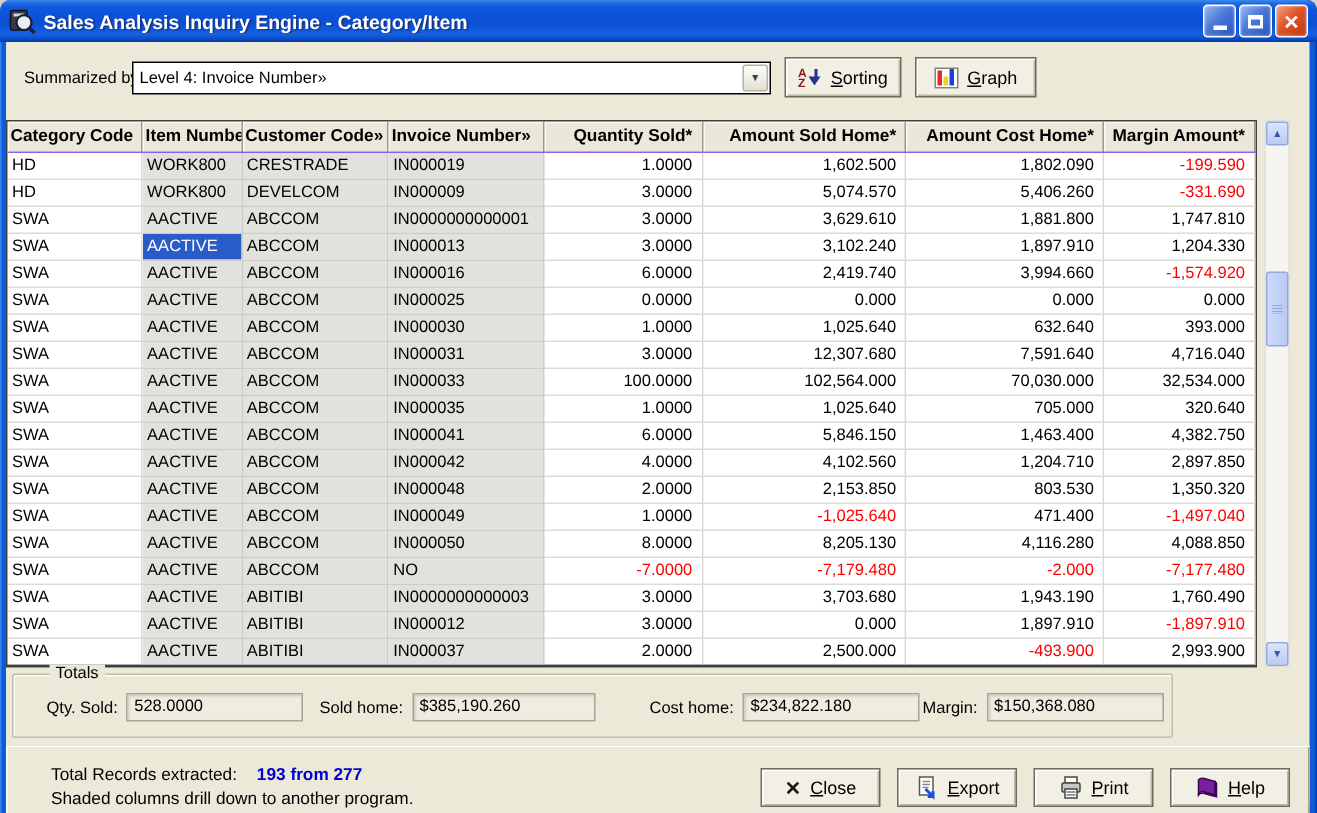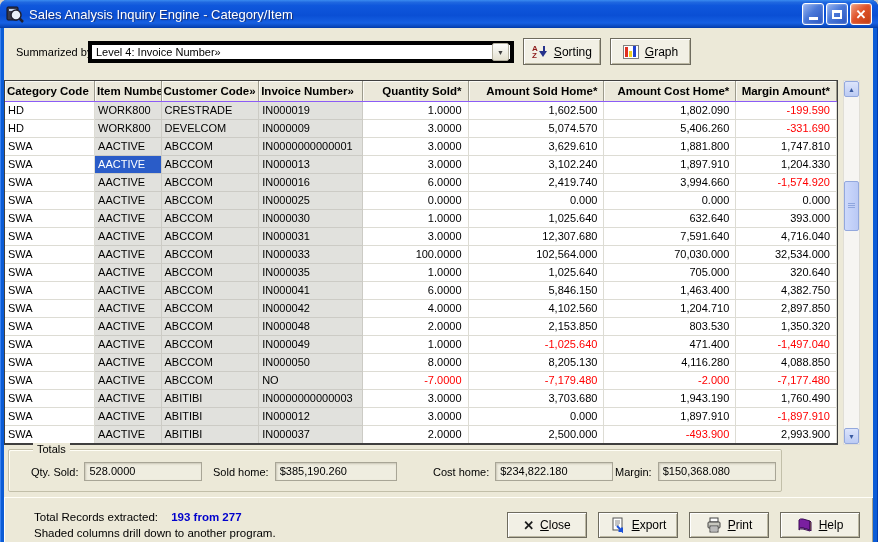--- a/index.html
+++ b/index.html
@@ -5,37 +5,37 @@
   html,body{margin:0;padding:0;background:#d4d0c8;}
   *{box-sizing:border-box;}
   .window{position:relative;width:878px;height:542px;background:#0b5cd6;
     font-family:"Liberation Sans",sans-serif;border-radius:7px 7px 0 0;overflow:hidden;
     box-shadow:inset -1px 0 0 #003bb0, inset 1px 0 0 #3a82f0;}
   
   .titlebar{position:absolute;left:0;top:0;width:878px;height:28px;
     background:linear-gradient(180deg,#3a8bf0 0%,#2068e0 8%,#0f57dc 20%,#0a4fd5 55%,#1660e2 82%,#0845b8 96%,#003aa8 100%);
     border-radius:7px 7px 0 0;display:flex;align-items:center;padding:0 6px;}
   .title-icon{width:18px;height:18px;margin-right:5px;flex:0 0 auto;}
-  .title-text{color:#fff;font-weight:normal;font-size:13px;text-shadow:1px 1px 1px #1a2f6e;flex:1 1 auto;
+  .title-text{color:#fff;font-weight:bold;font-size:13px;text-shadow:1px 1px 1px #1a2f6e;flex:1 1 auto;
     white-space:nowrap;overflow:hidden;}
   .winbtn{width:22px;height:22px;border:1px solid #fff;border-radius:3px;margin-left:2px;
     display:flex;align-items:center;justify-content:center;flex:0 0 auto;
     background:linear-gradient(135deg,#9ab6f0 0%,#4a78d8 45%,#2a55c0 100%);
     box-shadow:inset 0 0 2px rgba(255,255,255,.6);cursor:default;}
   .winbtn.close{background:linear-gradient(135deg,#f0a080 0%,#e0532a 45%,#c03a10 100%);}
   .glyph-min{width:9px;height:3px;background:#fff;margin-top:9px;}
   .glyph-max{width:10px;height:9px;border:2px solid #fff;border-top-width:3px;}
   .glyph-close{color:#fff;font-weight:bold;font-size:13px;line-height:1;}
   
   .client{position:absolute;left:4px;top:28px;width:869px;height:509px;background:#ece9d8;}
   
   .lbl{font-size:11px;color:#000;}
   .summ-label{position:absolute;left:12px;top:18px;}
   .combo{position:absolute;left:84px;top:13px;width:426px;height:22px;background:#fff;
-    border:4px solid #000000;display:flex;align-items:center;}
+    border:1px solid #000000;display:flex;align-items:center;}
   .combo-value{flex:1;font-size:11px;padding:0 4px;white-space:nowrap;overflow:hidden;}
   .combo-btn{width:17px;height:18px;margin-right:1px;background:linear-gradient(180deg,#fdfdfb,#e4e1d0);
     border:1px solid #b5b2a1;border-radius:2px;display:flex;align-items:center;justify-content:center;
     font-size:7px;color:#404040;}
   .toolbtn{position:absolute;top:10px;height:27px;background:#f2f0e5;border:1px solid #6e6b5e;
     box-shadow:inset 1px 1px 0 #fff, inset -1px -1px 0 #bbb7a2;display:flex;align-items:center;
     justify-content:center;gap:6px;font-size:12px;color:#000;cursor:default;}
   .btn-sorting{left:519px;width:78px;}
   .btn-graph{left:606px;width:81px;}
   .sort-icon{display:flex;align-items:center;gap:1px;}

